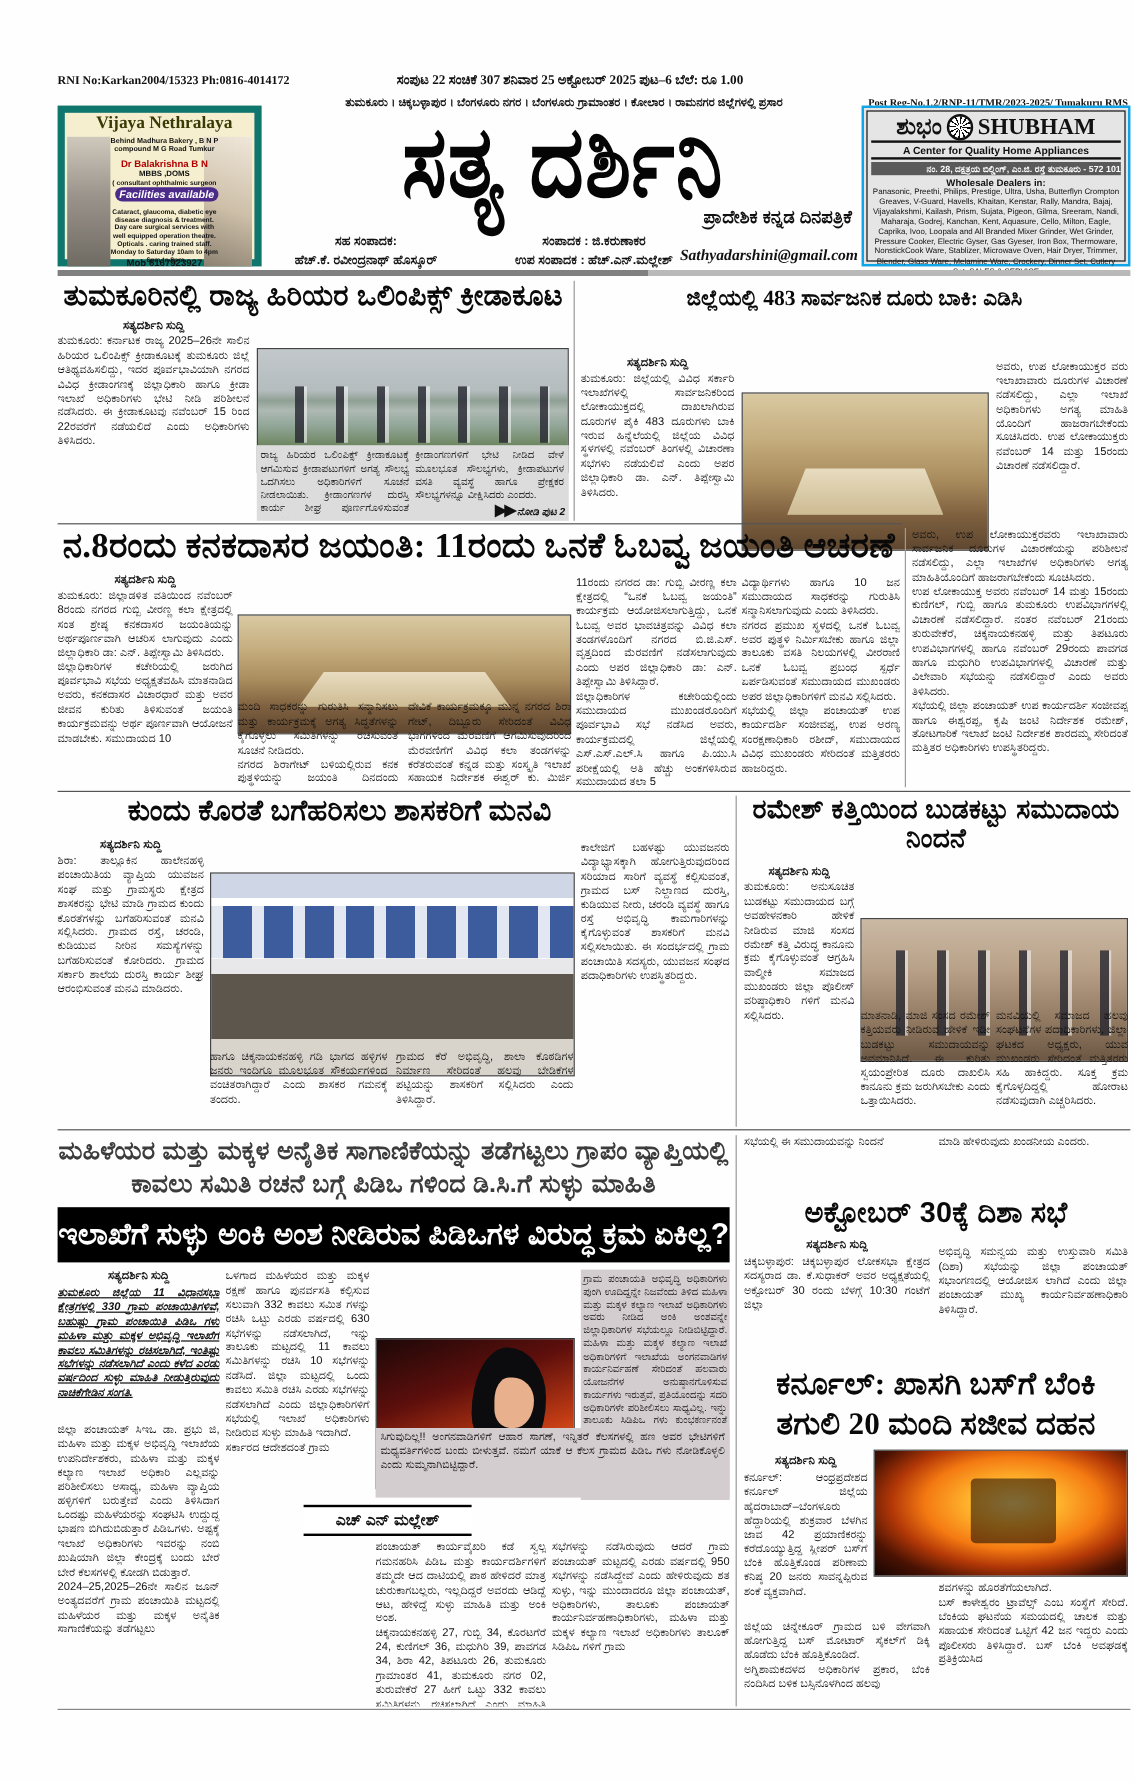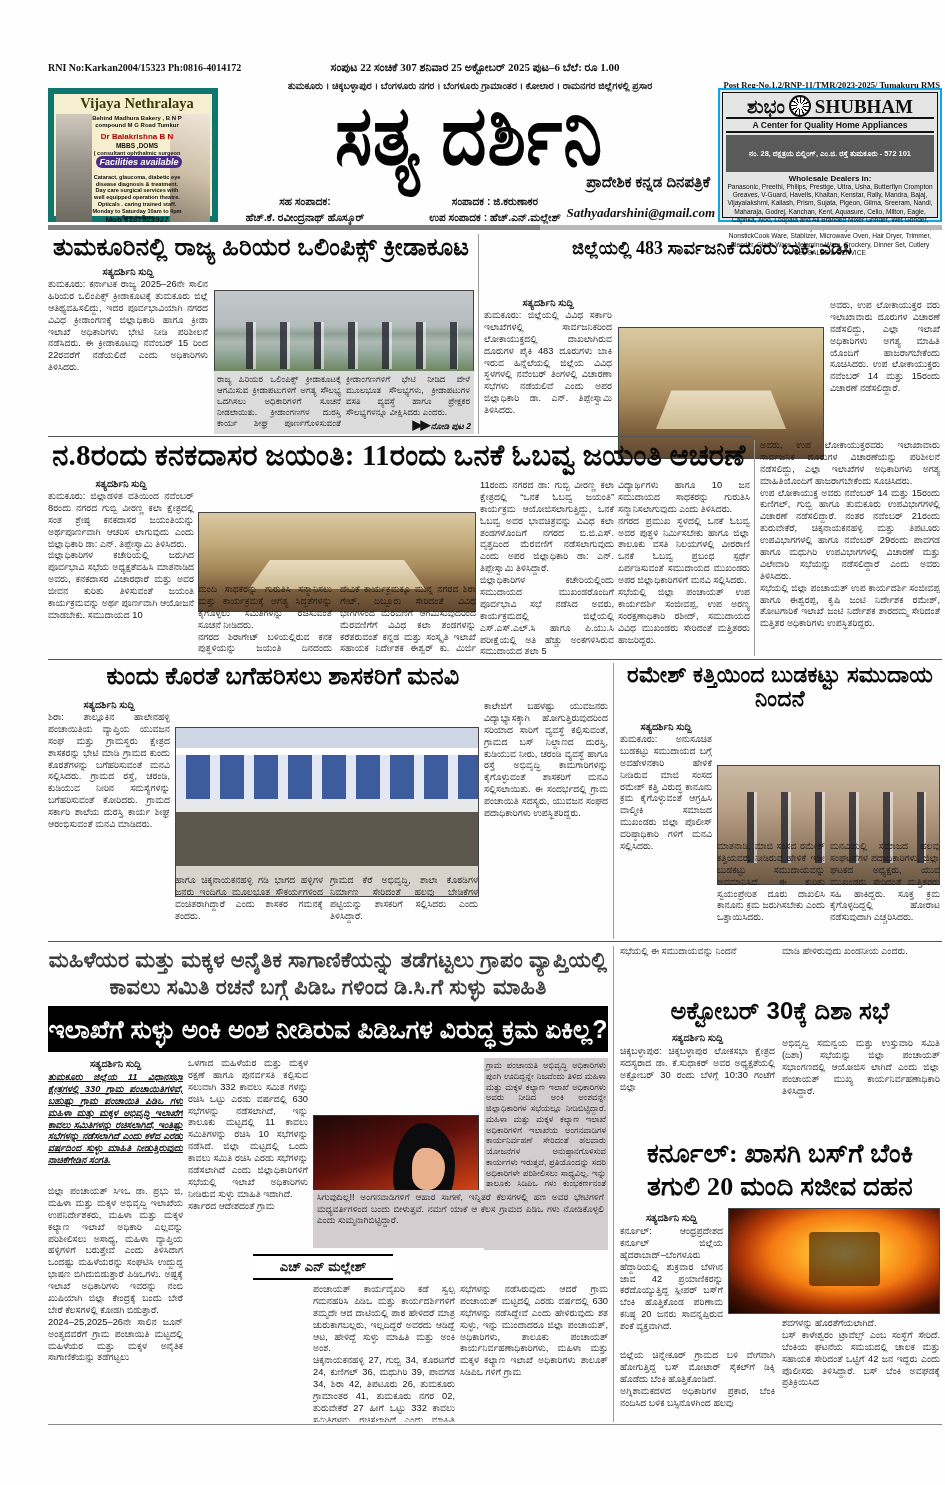--- a/index.html
+++ b/index.html
@@ -32,21 +32,21 @@
   .vimg{background:linear-gradient(180deg,#cfc9bd 0%,#9a948c 45%,#6f6a62 100%);}
   .vimg2{background:linear-gradient(200deg,#efe7da 0%,#cdbfa8 55%,#8d8272 100%);}
   
   .shubham{background:#e5e5e5;border:2px solid #0ea5e9;box-sizing:border-box;padding:2px;}
   .shubham .inner{border:1px solid #111;height:100%;box-sizing:border-box;padding:2px 3px;}
   .stitle{font-weight:900;font-size:19px;text-align:center;line-height:1.0;display:flex;align-items:center;justify-content:center;gap:4px;}
   .stitle .en{font-family:"Liberation Serif",serif;}
   .slogo{width:18px;height:18px;border-radius:50%;border:2px solid #111;
          background:repeating-conic-gradient(#111 0 10deg,#fff 10deg 30deg);flex:0 0 auto;}
   .ssub{font-weight:bold;font-size:8.6px;text-align:center;border-top:2px solid #111;border-bottom:2px solid #111;padding:1px 0;}
-  .saddr{background:#5a5a5a;color:#fff;font-weight:bold;font-size:7.4px;text-align:center;margin-top:2px;padding:14px 0;}
+  .saddr{background:#5a5a5a;color:#fff;font-weight:bold;font-size:7.4px;text-align:right;margin-top:2px;padding:1px 0;}
   .sdeal-label{font-weight:bold;font-size:8px;text-align:center;margin-top:2px;}
   .sdeal{font-size:6.6px;line-height:1.25;text-align:center;}
   
   .ph-lake{background:linear-gradient(180deg,#c3c8cb 0%,#b4bcbe 34%,#8fa094 42%,#aeb9b3 50%,#93a79a 62%,#667f55 82%,#4f6a42 100%);position:relative;}
   .figs{position:absolute;left:6%;right:6%;top:30%;height:46%;
         background:repeating-linear-gradient(90deg,transparent 0 16px,rgba(35,35,45,.78) 16px 23px,rgba(250,250,250,.55) 23px 26px,transparent 26px 34px);}
   .ph-meet{background:linear-gradient(180deg,#d9c9a2 0%,#c4ac7d 30%,#a98c5d 55%,#7e603f 78%,#5f4730 100%);position:relative;}
   .ph-meet:before{content:"";position:absolute;left:18%;right:18%;top:48%;height:30%;
         background:linear-gradient(180deg,#e8dcc0,#cdbb92);clip-path:polygon(12% 0,88% 0,100% 100%,0 100%);}
   .ph-tent{background:linear-gradient(180deg,#cfd6e6 0%,#cfd6e6 12%,#ffffff 12% 16%,#3c5c9e 16% 42%,#e8e8ea 42% 50%,#5d564c 50% 82%,#d8d4cc 82% 100%);position:relative;}
@@ -213,21 +213,21 @@
     <div class="abs illus" style="left:265px;top:114px;width:166px;height:126px;">
       <div class="hair"></div>
       <div class="face"></div>
       <div class="sold-tag">SOLD</div>
     </div>
     <div class="abs body graypara" style="left:436px;top:112px;width:124px;height:192px;font-size:8.4px;padding:2px;box-sizing:border-box;">ಗ್ರಾಮ ಪಂಚಾಯತಿ ಅಭಿವೃದ್ಧಿ ಅಧಿಕಾರಿಗಳು ಪುಂಗಿ ಊದಿದ್ದನ್ನೇ ನಿಜವೆಂದು ತಿಳಿದ ಮಹಿಳಾ ಮತ್ತು ಮಕ್ಕಳ ಕಲ್ಯಾಣ ಇಲಾಖೆ ಅಧಿಕಾರಿಗಳು ಅವರು ನೀಡಿದ ಅಂಕಿ ಅಂಶವನ್ನೇ ಜಿಲ್ಲಾಧಿಕಾರಿಗಳ ಸಭೆಯಲ್ಲೂ ನೀಡಿಬಿಟ್ಟಿದ್ದಾರೆ. ಮಹಿಳಾ ಮತ್ತು ಮಕ್ಕಳ ಕಲ್ಯಾಣ ಇಲಾಖೆ ಅಧಿಕಾರಿಗಳಿಗೆ ಇಲಾಖೆಯ ಅಂಗನವಾಡಿಗಳ ಕಾರ್ಯನಿರ್ವಹಣೆ ಸೇರಿದಂತೆ ಹಲವಾರು ಯೋಜನೆಗಳ ಅನುಷ್ಠಾನಗೊಳಿಸುವ ಕಾರ್ಯಗಳು ಇರುತ್ತವೆ, ಪ್ರತಿಯೊಂದನ್ನು ಸದರಿ ಅಧಿಕಾರಿಗಳೇ ಪರಿಶೀಲಿಸಲು ಸಾಧ್ಯವಿಲ್ಲ. ಇನ್ನು ತಾಲೂಕು ಸಿಡಿಪಿಒ ಗಳು ಕುಂಭಕರ್ಣನಂತೆ ನಿದ್ರಿಸುತ್ತಾರೆ, ಕಾವಲು ಸಮಿತಿಗಳ ರಚನೆ ಆಗಿದೆಯೇ? ಇಲ್ಲವೇ? ಎಂಬುದನ್ನು ನೋಡಿಕೊಳ್ಳಲು ಇವರಿಗೆ ಯಾವುದೇ ಹಣಕಾಸು</div>
     <div class="abs body graypara" style="left:265px;top:244px;width:295px;height:58px;font-size:9px;padding:2px 4px;box-sizing:border-box;">ಸಿಗುವುದಿಲ್ಲ!! ಅಂಗನವಾಡಿಗಳಿಗೆ ಆಹಾರ ಸಾಗಣೆ, ಇನ್ನಿತರೆ ಕೆಲಸಗಳಲ್ಲಿ ಹಣ ಅವರ ಭೇಟಿಗಳಿಗೆ ಮಧ್ಯವರ್ತಿಗಳಿಂದ ಬಂದು ಬೀಳುತ್ತವೆ. ನಮಗೆ ಯಾಕೆ ಆ ಕೆಲಸ ಗ್ರಾಮದ ಪಿಡಿಒ ಗಳು ನೋಡಿಕೊಳ್ಳಲಿ ಎಂದು ಸುಮ್ಮನಾಗಿಬಿಟ್ಟಿದ್ದಾರೆ.</div>
     <div class="abs namebox" style="left:205px;top:308px;width:140px;height:22px;line-height:22px;">ಎಚ್ ಎನ್ ಮಲ್ಲೇಶ್</div>
     <div class="abs body" style="left:265px;top:338px;width:142px;height:138px;white-space:pre-line;">ಪಂಚಾಯತ್ ಕಾರ್ಯವೈಖರಿ ಕಡೆ ಸ್ವಲ್ಪ ಗಮನಹರಿಸಿ ಪಿಡಿಒ ಮತ್ತು ಕಾರ್ಯದರ್ಶಿಗಳಿಗೆ ತಮ್ಮದೇ ಆದ ದಾಟಿಯಲ್ಲಿ ಪಾಠ ಹೇಳಿದರೆ ಮಾತ್ರ ಚುರುಕಾಗಬಲ್ಲರು, ಇಲ್ಲದಿದ್ದರೆ ಅವರದು ಆಡಿದ್ದೆ ಆಟ, ಹೇಳಿದ್ದೆ ಸುಳ್ಳು ಮಾಹಿತಿ ಮತ್ತು ಅಂಕಿ ಅಂಶ.
 ಚಿಕ್ಕನಾಯಕನಹಳ್ಳಿ 27, ಗುಬ್ಬಿ 34, ಕೊರಟಗೆರೆ 24, ಕುಣಿಗಲ್ 36, ಮಧುಗಿರಿ 39, ಪಾವಗಡ 34, ಶಿರಾ 42, ತಿಪಟೂರು 26, ತುಮಕೂರು ಗ್ರಾಮಾಂತರ 41, ತುಮಕೂರು ನಗರ 02, ತುರುವೇಕೆರೆ 27 ಹೀಗೆ ಒಟ್ಟು 332 ಕಾವಲು ಸಮಿತಿಗಳನ್ನು ರಚಿಸಲಾಗಿದೆ ಎಂದು ಮಾಹಿತಿ ನೀಡಿದ್ದಾರೆ!!</div>
-    <div class="abs body" style="left:412px;top:338px;width:148px;height:138px;">ಸಭೆಗಳನ್ನು ನಡೆಸಿರುವುದು ಆದರೆ ಗ್ರಾಮ ಪಂಚಾಯತ್ ಮಟ್ಟದಲ್ಲಿ ಎರಡು ವರ್ಷದಲ್ಲಿ 630 ಸಭೆಗಳನ್ನು ನಡೆಸಿದ್ದೇವೆ ಎಂದು ಹೇಳಿರುವುದು ಶತ ಸುಳ್ಳು, ಇನ್ನು ಮುಂದಾದರೂ ಜಿಲ್ಲಾ ಪಂಚಾಯತ್, ಅಧಿಕಾರಿಗಳು, ತಾಲೂಕು ಪಂಚಾಯತ್ ಕಾರ್ಯನಿರ್ವಹಣಾಧಿಕಾರಿಗಳು, ಮಹಿಳಾ ಮತ್ತು ಮಕ್ಕಳ ಕಲ್ಯಾಣ ಇಲಾಖೆ ಅಧಿಕಾರಿಗಳು ತಾಲೂಕ್ ಸಿಡಿಪಿಒ ಗಳಿಗೆ ಗ್ರಾಮ</div>
+    <div class="abs body" style="left:412px;top:338px;width:148px;height:138px;">ಸಭೆಗಳನ್ನು ನಡೆಸಿರುವುದು ಆದರೆ ಗ್ರಾಮ ಪಂಚಾಯತ್ ಮಟ್ಟದಲ್ಲಿ ಎರಡು ವರ್ಷದಲ್ಲಿ 950 ಸಭೆಗಳನ್ನು ನಡೆಸಿದ್ದೇವೆ ಎಂದು ಹೇಳಿರುವುದು ಶತ ಸುಳ್ಳು, ಇನ್ನು ಮುಂದಾದರೂ ಜಿಲ್ಲಾ ಪಂಚಾಯತ್, ಅಧಿಕಾರಿಗಳು, ತಾಲೂಕು ಪಂಚಾಯತ್ ಕಾರ್ಯನಿರ್ವಹಣಾಧಿಕಾರಿಗಳು, ಮಹಿಳಾ ಮತ್ತು ಮಕ್ಕಳ ಕಲ್ಯಾಣ ಇಲಾಖೆ ಅಧಿಕಾರಿಗಳು ತಾಲೂಕ್ ಸಿಡಿಪಿಒ ಗಳಿಗೆ ಗ್ರಾಮ</div>
   </div>
 
   <div class="abs vline" style="left:613px;top:946px;height:476px;"></div>
 
   <div class="abs" style="left:620px;top:946px;width:320px;height:476px;">
     <div class="abs body" style="left:0;top:0;width:155px;height:46px;">ಸಭೆಯಲ್ಲಿ ಈ ಸಮುದಾಯವನ್ನು ನಿಂದನೆ</div>
     <div class="abs body" style="left:162px;top:0;width:158px;height:46px;">ಮಾಡಿ ಹೇಳಿರುವುದು ಖಂಡನೀಯ ಎಂದರು.</div>
 
     <div class="abs hd" style="left:0;top:52px;width:320px;font-size:24px;">ಅಕ್ಟೋಬರ್ 30ಕ್ಕೆ ದಿಶಾ ಸಭೆ</div>
     <div class="abs byline" style="left:0;top:86px;width:155px;">ಸತ್ಯದರ್ಶಿನಿ ಸುದ್ದಿ</div>

